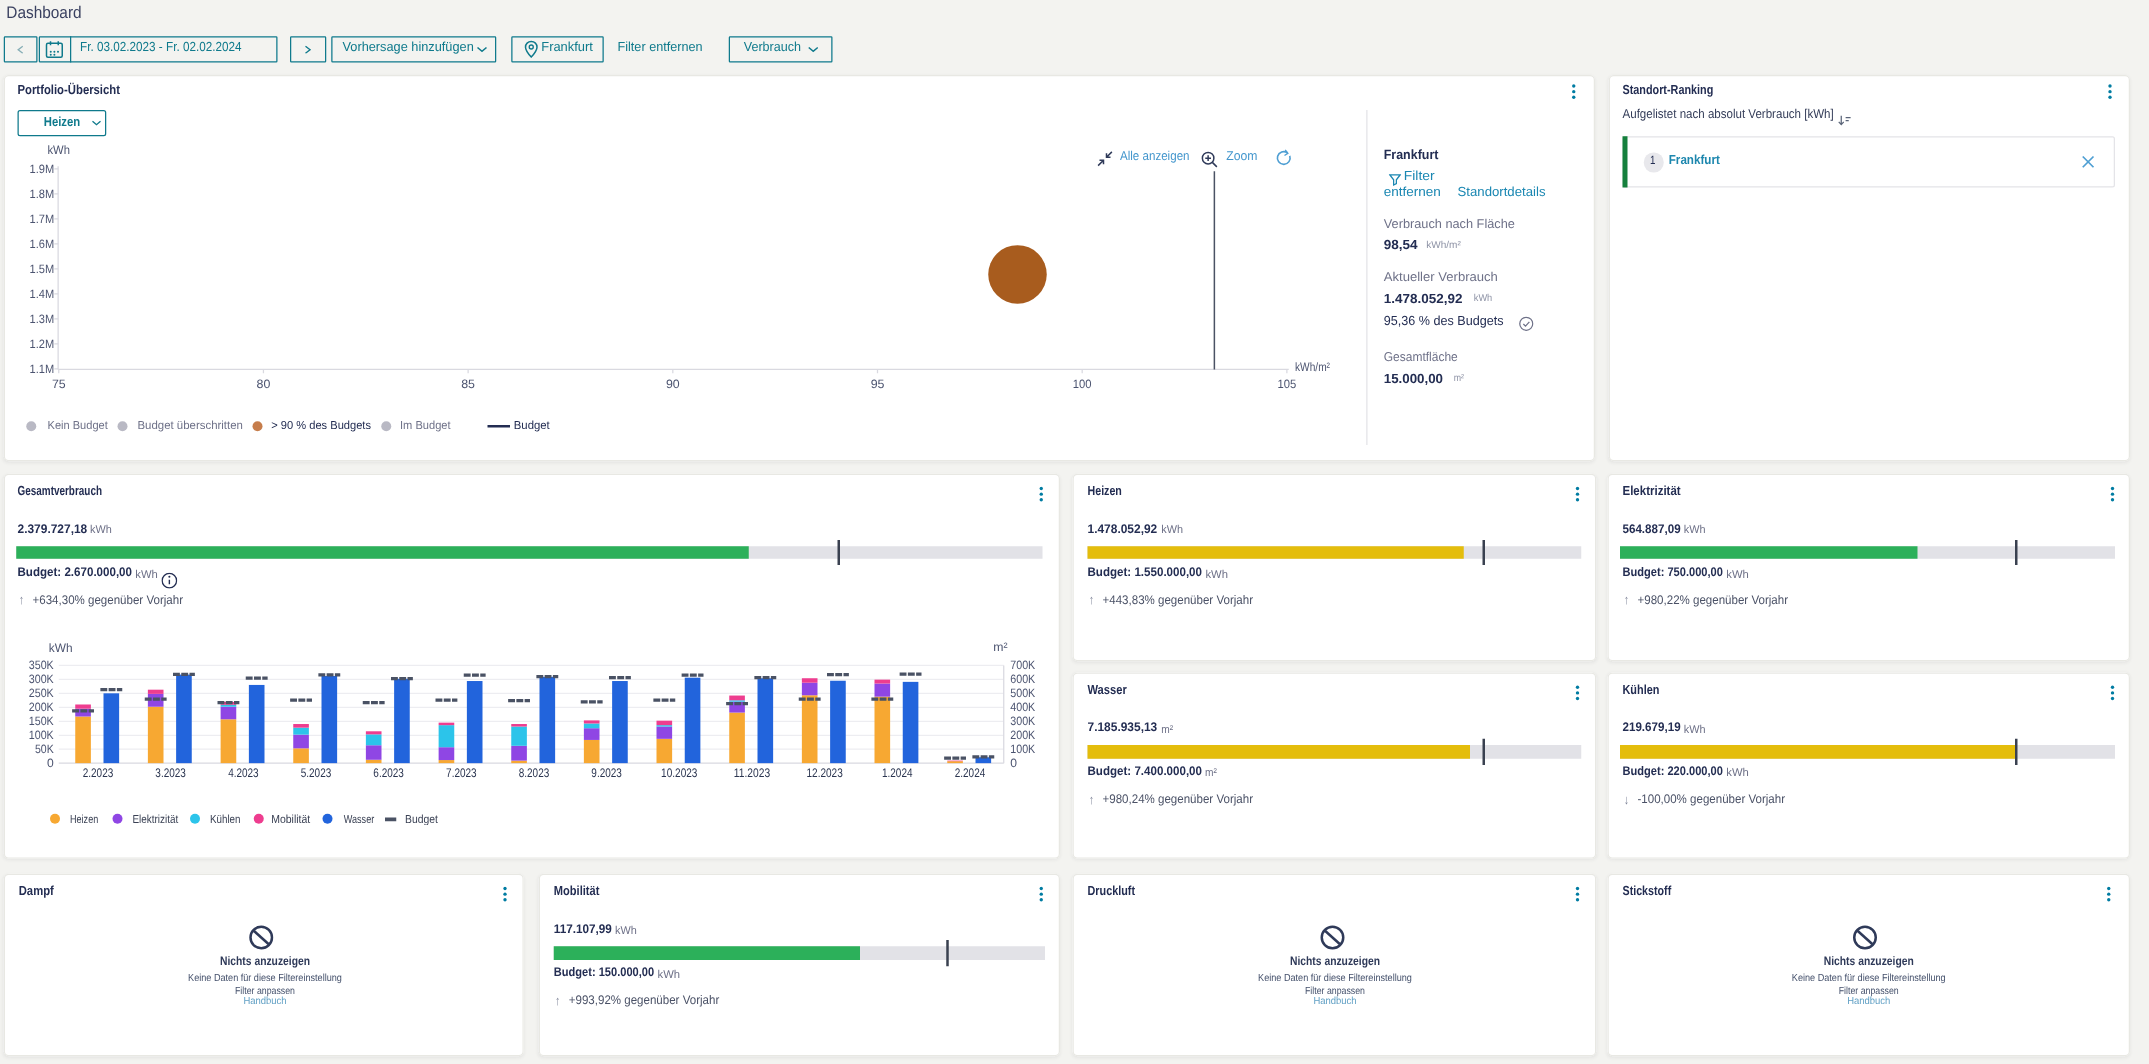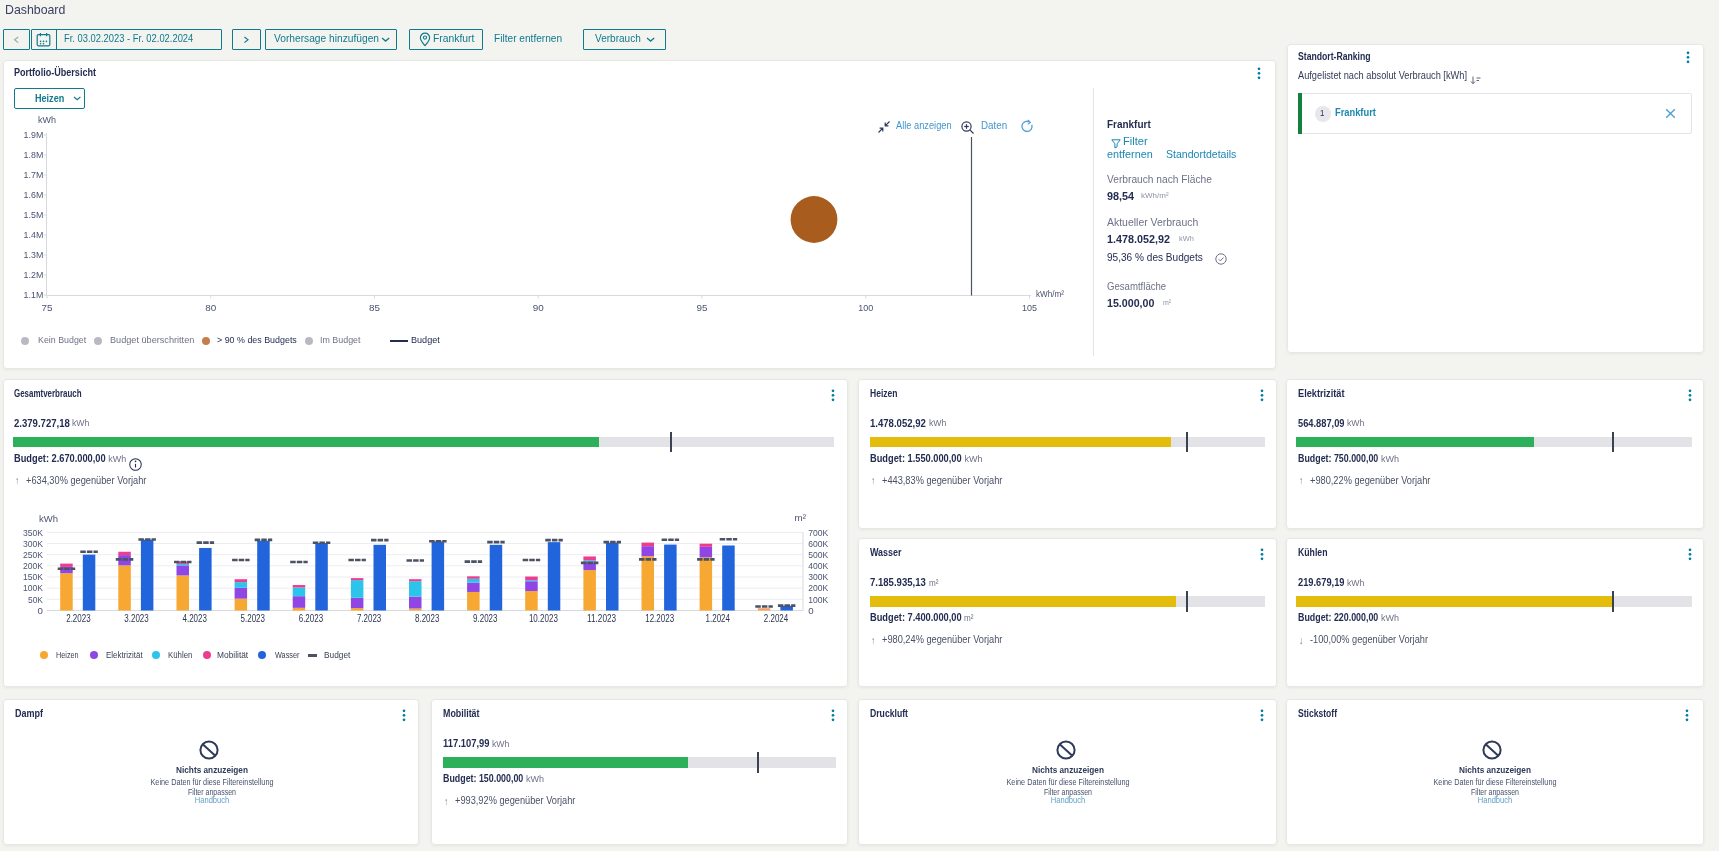--- a/index.html
+++ b/index.html
@@ -117,42 +117,42 @@
     <svg style="position:absolute;left:1107.7px;top:78.5px" width="10" height="10" viewBox="0 0 10 10">
 <path d="M0.8 0.8 L9.2 0.8 L6.1 4.8 L6.1 7.9 L3.9 9.0 L3.9 4.8 Z" fill="none" stroke="#1a87b2" stroke-width="1"></path>
     </svg>
     <svg style="position:absolute;left:1212.2px;top:193px" width="12" height="12" viewBox="0 0 12 12">
 <circle cx="6" cy="6" r="5.2" fill="none" stroke="#6e7188" stroke-width="1"></circle>
 <path d="M3.7 6.2 L5.4 7.9 L8.5 4.5" fill="none" stroke="#6e7188" stroke-width="1"></path>
     </svg>
     <span class="t" id="pf_t" style="left:11px;top:6.8px;font-size:10.5px;font-weight:700;color:#232d52;transform:scaleX(0.8623);">Portfolio-Übersicht</span>
     <span class="t" id="pf_hz" style="left:31.6px;top:32.8px;font-size:10.5px;font-weight:700;color:#0f7a8c;transform:scaleX(0.8628);">Heizen</span>
     <span class="t" id="pf_aa" style="left:893px;top:61.3px;font-size:10.3px;font-weight:400;color:#4396cd;transform:scaleX(0.8993);">Alle anzeigen</span>
-    <span class="t" id="pf_zm" style="left:978px;top:61.3px;font-size:10.3px;font-weight:400;color:#4396cd;transform:scaleX(0.9496);">Daten</span>
+    <span class="t" id="pf_zm" style="left:978px;top:61.3px;font-size:10.3px;font-weight:400;color:#4396cd;transform:scaleX(0.9496);">Zoom</span>
     <span class="t" id="pf_l1" style="left:34.6px;top:276.2px;font-size:9.3px;font-weight:400;color:#6e7188;transform:scaleX(0.9515);">Kein Budget</span>
     <span class="t" id="pf_l2" style="left:106.6px;top:276.2px;font-size:9.3px;font-weight:400;color:#6e7188;transform:scaleX(0.9826);">Budget überschritten</span>
     <span class="t" id="pf_l3" style="left:213.8px;top:276.2px;font-size:9.3px;font-weight:400;color:#232d52;transform:scaleX(0.9559);">&gt; 90 % des Budgets</span>
     <span class="t" id="pf_l4" style="left:317.2px;top:276.2px;font-size:9.3px;font-weight:400;color:#6e7188;transform:scaleX(0.9554);">Im Budget</span>
     <span class="t" id="pf_l5" style="left:407.5px;top:276.2px;font-size:9.3px;font-weight:400;color:#232d52;transform:scaleX(0.9773);">Budget</span>
     <span class="t" id="pf_fk" style="left:1104.3px;top:59.0px;font-size:10.8px;font-weight:700;color:#232d52;transform:scaleX(0.9221);">Frankfurt</span>
     <span class="t" id="pf_fi" style="left:1120.3px;top:76.3px;font-size:10.5px;font-weight:400;color:#1a87b2;transform:scaleX(1.0581);">Filter</span>
     <span class="t" id="pf_en" style="left:1104.3px;top:89.1px;font-size:10.5px;font-weight:400;color:#1a87b2;transform:scaleX(1.0299);">entfernen</span>
     <span class="t" id="pf_sd" style="left:1162.8px;top:89.1px;font-size:10.5px;font-weight:400;color:#1a87b2;transform:scaleX(1.0050);">Standortdetails</span>
     <span class="t" id="pf_vl" style="left:1104.3px;top:115.1px;font-size:10.3px;font-weight:400;color:#6e7188;transform:scaleX(0.9905);">Verbrauch nach Fläche</span>
     <span class="t" id="pf_vv" style="left:1104.3px;top:130.5px;font-size:10.5px;font-weight:700;color:#232d52;transform:scaleX(1.0312);">98,54</span>
     <span class="t" id="pf_vu" style="left:1138.4px;top:131.8px;font-size:8px;font-weight:400;color:#8d92a5;transform:scaleX(1.0014);">kWh/m²</span>
     <span class="t" id="pf_al" style="left:1104.3px;top:158.4px;font-size:10.3px;font-weight:400;color:#6e7188;transform:scaleX(1.0159);">Aktueller Verbrauch</span>
     <span class="t" id="pf_av" style="left:1104.3px;top:173.7px;font-size:10.5px;font-weight:700;color:#232d52;transform:scaleX(1.0259);">1.478.052,92</span>
     <span class="t" id="pf_au" style="left:1175.9px;top:175.1px;font-size:8px;font-weight:400;color:#8d92a5;transform:scaleX(0.9250);">kWh</span>
     <span class="t" id="pf_ap" style="left:1104.3px;top:192.2px;font-size:10.5px;font-weight:400;color:#232d52;transform:scaleX(0.9596);">95,36 % des Budgets</span>
     <span class="t" id="pf_gl" style="left:1104.3px;top:221.7px;font-size:10.3px;font-weight:400;color:#6e7188;transform:scaleX(0.9318);">Gesamtfläche</span>
     <span class="t" id="pf_gv" style="left:1104.3px;top:237.8px;font-size:10.5px;font-weight:700;color:#232d52;transform:scaleX(1.0146);">15.000,00</span>
     <span class="t" id="pf_gu" style="left:1160.3px;top:239.1px;font-size:8px;font-weight:400;color:#8d92a5;transform:scaleX(0.8791);">m²</span>
   </div>
-<div class="card" id="card_sr" style="left:1287px;top:44px;width:417px;height:309px">
+<div class="card" id="card_sr" style="left:1287px;top:60px;width:417px;height:309px">
     <svg style="position:absolute;left:399px;top:7px" width="4" height="13" viewBox="0 0 4 13">
       <circle cx="2" cy="1.8" r="1.35" fill="#007ca2"></circle>
       <circle cx="2" cy="6.3" r="1.35" fill="#007ca2"></circle>
       <circle cx="2" cy="10.8" r="1.35" fill="#007ca2"></circle>
     </svg>
     <svg style="position:absolute;left:183.4px;top:31.5px" width="11" height="9" viewBox="0 0 11 9">
 <path d="M3 0.5 L3 7.5 M1 5.5 L3 7.7 L5 5.5" fill="none" stroke="#5a6478" stroke-width="1"></path>
 <line x1="6.5" y1="2" x2="10.5" y2="2" stroke="#5a6478" stroke-width="1"></line>
 <line x1="6.5" y1="4.5" x2="9" y2="4.5" stroke="#5a6478" stroke-width="1"></line>
     </svg>

